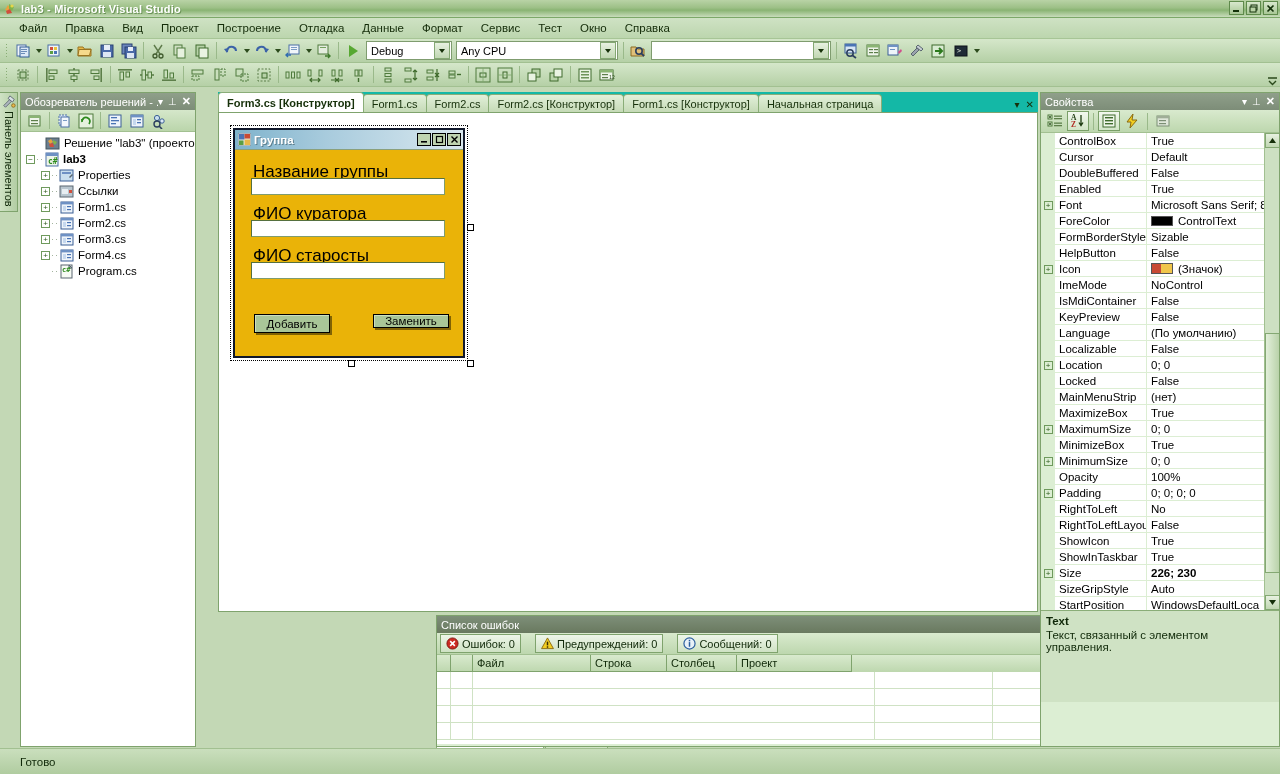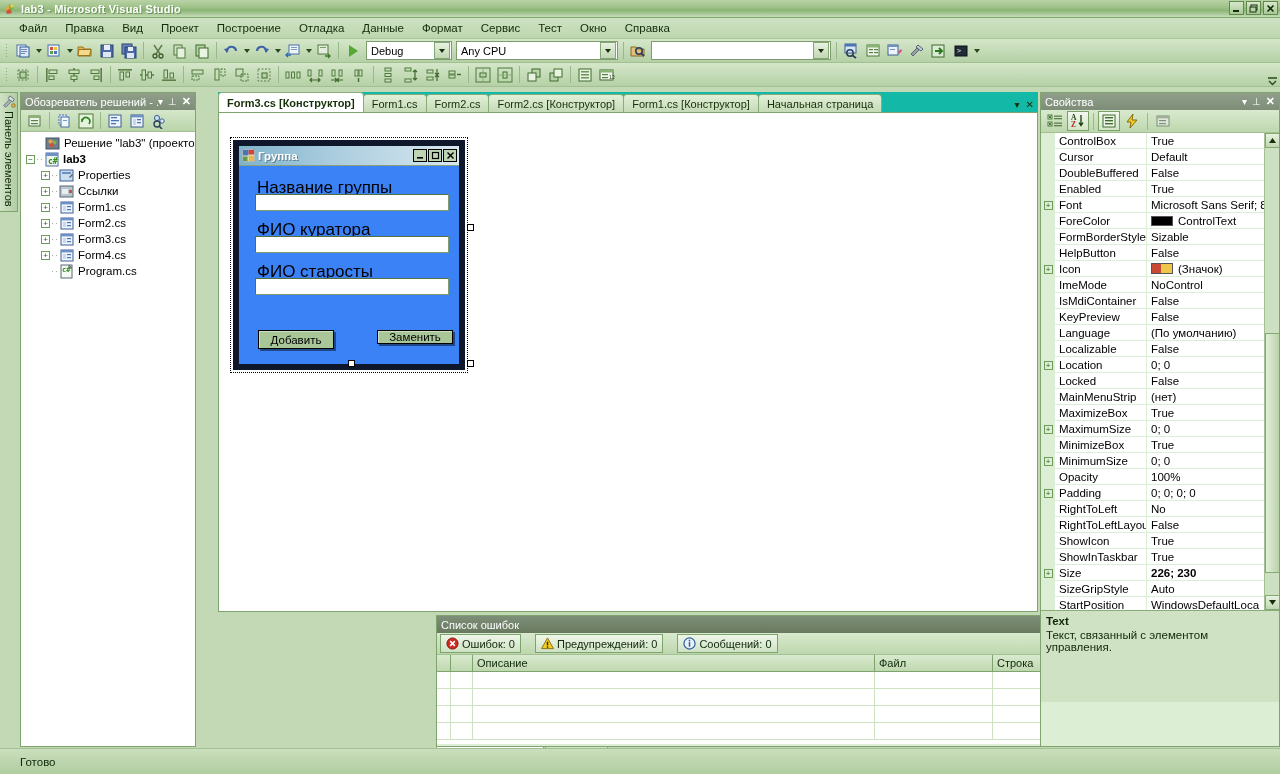--- a/index.html
+++ b/index.html
@@ -186,23 +186,23 @@
     margin-left: auto; display: flex; align-items: center; gap: 6px;
     padding-right: 4px; padding-bottom: 2px;
   }
   #tabstrip .tabctl span { font-size: 10px; color: #16300a; }
   #designer-surface {
     position: absolute; left: 0; top: 20px; width: 820px; height: 500px;
     background: #fff; border: 1px solid #7fa36d;
   }
   
   #winform {
-    position: absolute; left: 14px; top: 27px; width: 232px; height: 230px;
-    background: #3b82f6;
-    border: 6px solid #0f172a;
+    position: absolute; left: 14px; top: 15px; width: 232px; height: 230px;
+    background: #eab308;
+    border: 2px solid #0f172a;
     outline: 1px dotted #000; outline-offset: 2px;
   }
   #winform .fcaption {
     height: 20px;
     background: linear-gradient(to right,#7fb3cc 0%, #a8cbdd 40%, #d9e8ef 100%);
     display: flex; align-items: center; padding-left: 3px;
     border-bottom: 1px solid #8aa07c;
   }
   #winform .fcaption .ftitle {
     font-weight: bold; font-size: 11.5px; color: #fff;
@@ -1070,21 +1070,20 @@
                 <rect x="6.2" y="3" width="1.6" height="1.7" fill="#2b5e9e"></rect>
               </svg>
           </span>
           <span>Сообщений: 0</span>
         </span>
       </div>
       <div class="grid">
         <div class="ghead">
           <span class="gh" style="width:14px;"></span>
           <span class="gh" style="width:22px;"></span>
-          <span class="gh" style="width:402px;">Описание</span>
           <span class="gh" style="width:118px;">Файл</span>
           <span class="gh" style="width:76px;">Строка</span>
           <span class="gh" style="width:70px;">Столбец</span>
           <span class="gh" style="width:115px;">Проект</span>
         </div>
         <div class="grow">
           <span class="gc" style="width:14px;"></span>
             <span class="gc" style="width:22px;"></span>
           <span class="gc" style="width:402px;"></span>
             <span class="gc" style="width:118px;"></span>

